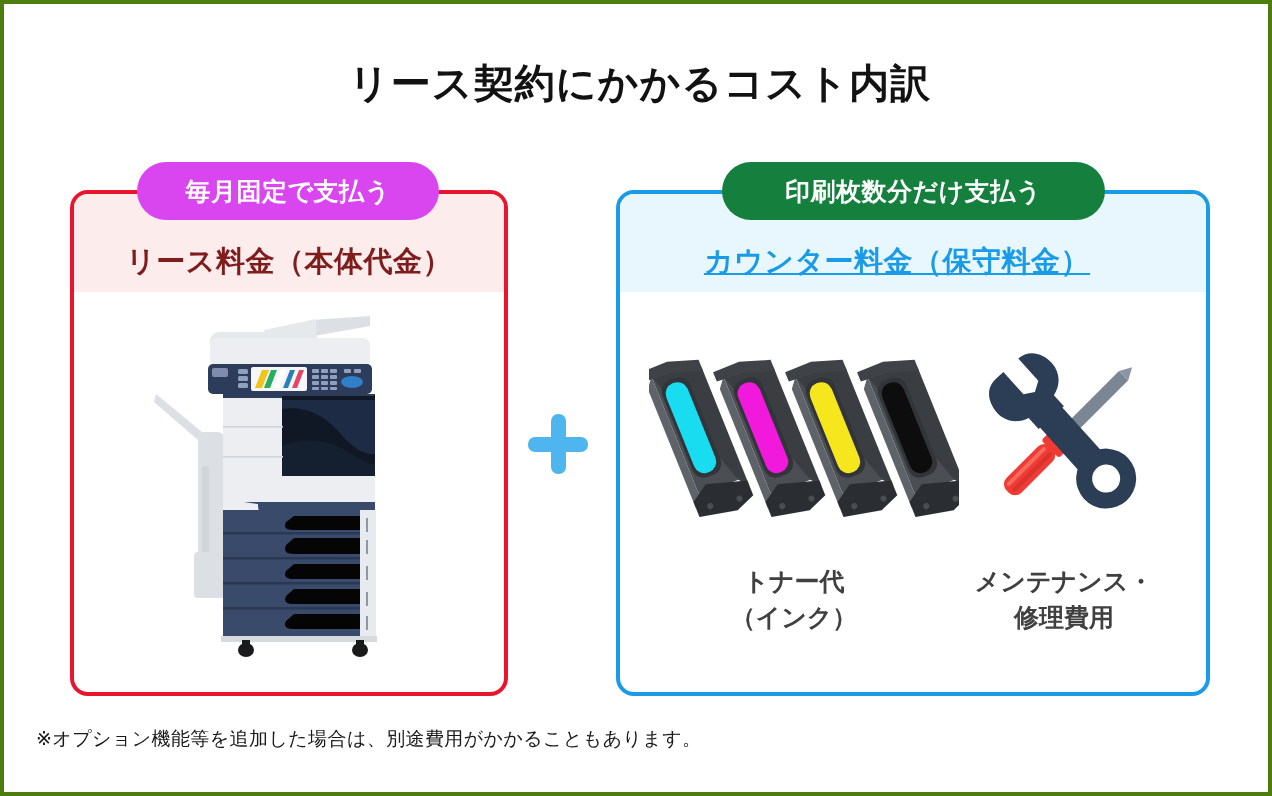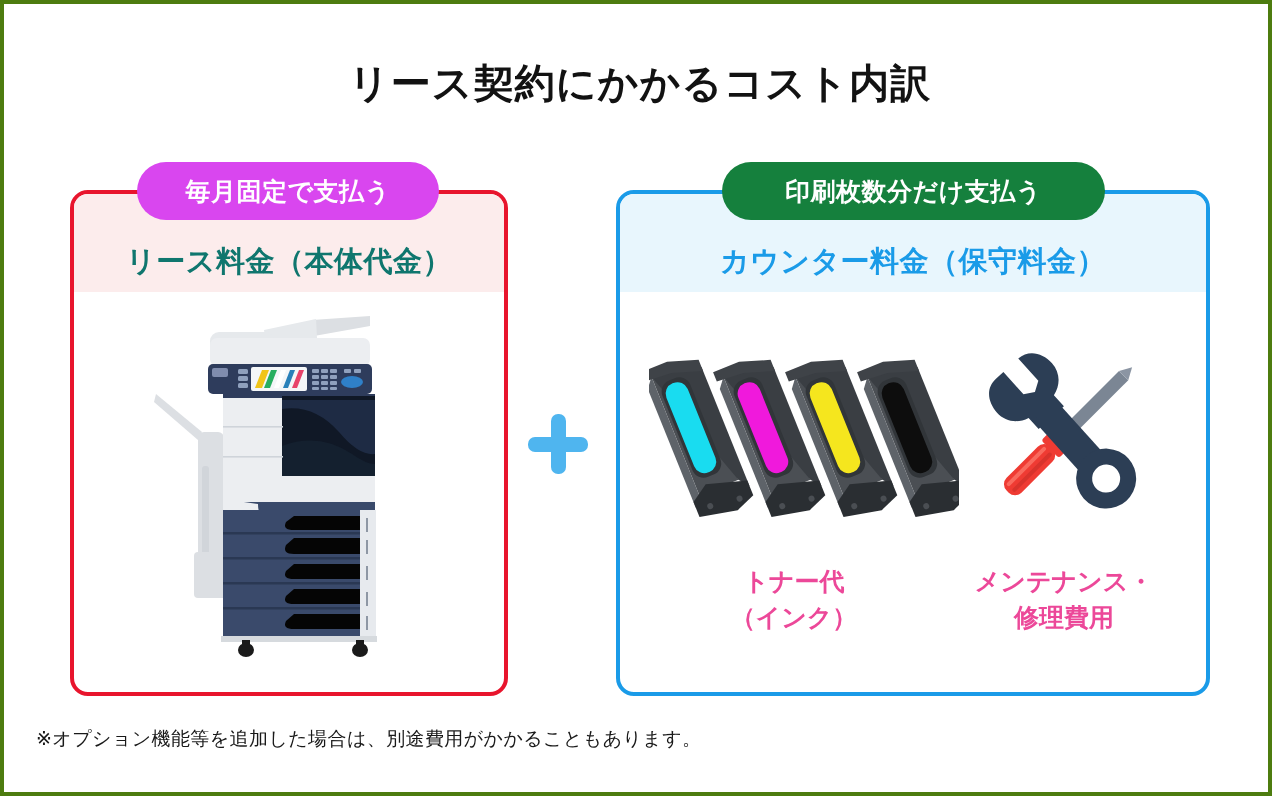--- a/index.html
+++ b/index.html
@@ -158,21 +158,21 @@
     width: 215px;
     height: 185px;
   }
 
   
   .item-caption {
     position: absolute;
     text-align: center;
     font-size: 25px;
     font-weight: 700;
-    color: #ec4899;
+    color: #404040;
     line-height: 1.42;
     white-space: nowrap;
   }
   .caption-toner {
     left: 660px;
     top: 560px;
     width: 260px;
   }
   .caption-tools {
     left: 930px;
@@ -194,21 +194,21 @@
 </head>
 <body>
 
 <div class="canvas">
 
   <div class="page-title">リース契約にかかるコスト内訳</div>
 
   <div class="panel panel-lease">
     <div class="panel-headband"></div>
   </div>
-  <div class="panel-heading" style="left:66px; top:238px; width:438px; color:#0f766e;">リース料金（本体代金）</div>
+  <div class="panel-heading" style="left:66px; top:238px; width:438px; color:#7f1d1d;">リース料金（本体代金）</div>
   <div class="badge badge-lease">毎月固定で支払う</div>
 
   <div class="copier-wrap">
     <svg viewBox="0 0 240 350" width="240" height="350" xmlns="http://www.w3.org/2000/svg">
 
       <path d="M2 80 L48 118 L44 126 L0 88 Z" fill="#dcdfe3"></path>
       <rect x="44" y="118" width="26" height="126" rx="6" fill="#dcdfe3"></rect>
       <rect x="48" y="152" width="7" height="92" rx="3" fill="#d1d5da"></rect>
       <rect x="40" y="238" width="34" height="46" rx="4" fill="#dcdfe3"></rect>
 
@@ -298,21 +298,21 @@
       <ellipse cx="206" cy="336" rx="8" ry="7" fill="#1a1a1a"></ellipse>
       <rect x="202" y="326" width="8" height="7" fill="#1a1a1a"></rect>
     </svg>
   </div>
 
   <div class="plus-sign"></div>
 
   <div class="panel panel-counter">
     <div class="panel-headband"></div>
   </div>
-  <div class="panel-heading" style="left:612px; top:238px; width:594px; color:#1a9be8;">カウンター料金（保守料金）</div>
+  <div class="panel-heading" style="left:596px; top:238px; width:594px; color:#1a9be8;text-decoration:underline;">カウンター料金（保守料金）</div>
   <div class="badge badge-counter">印刷枚数分だけ支払う</div>
 
   <div class="toner-wrap">
     <svg viewBox="0 0 310 165" width="310" height="165" xmlns="http://www.w3.org/2000/svg">
       <defs>
         <g id="cart">
 
           <path d="M20 8 L62 8 L62 136 L20 136 Z" fill="#4b4f54"></path>
           <path d="M20 8 L62 8 L70 18 L70 146 L62 136 Z" fill="#3a3e43"></path>
           <path d="M20 8 L12 18 L12 146 L20 136 Z" fill="#5e6369"></path>

